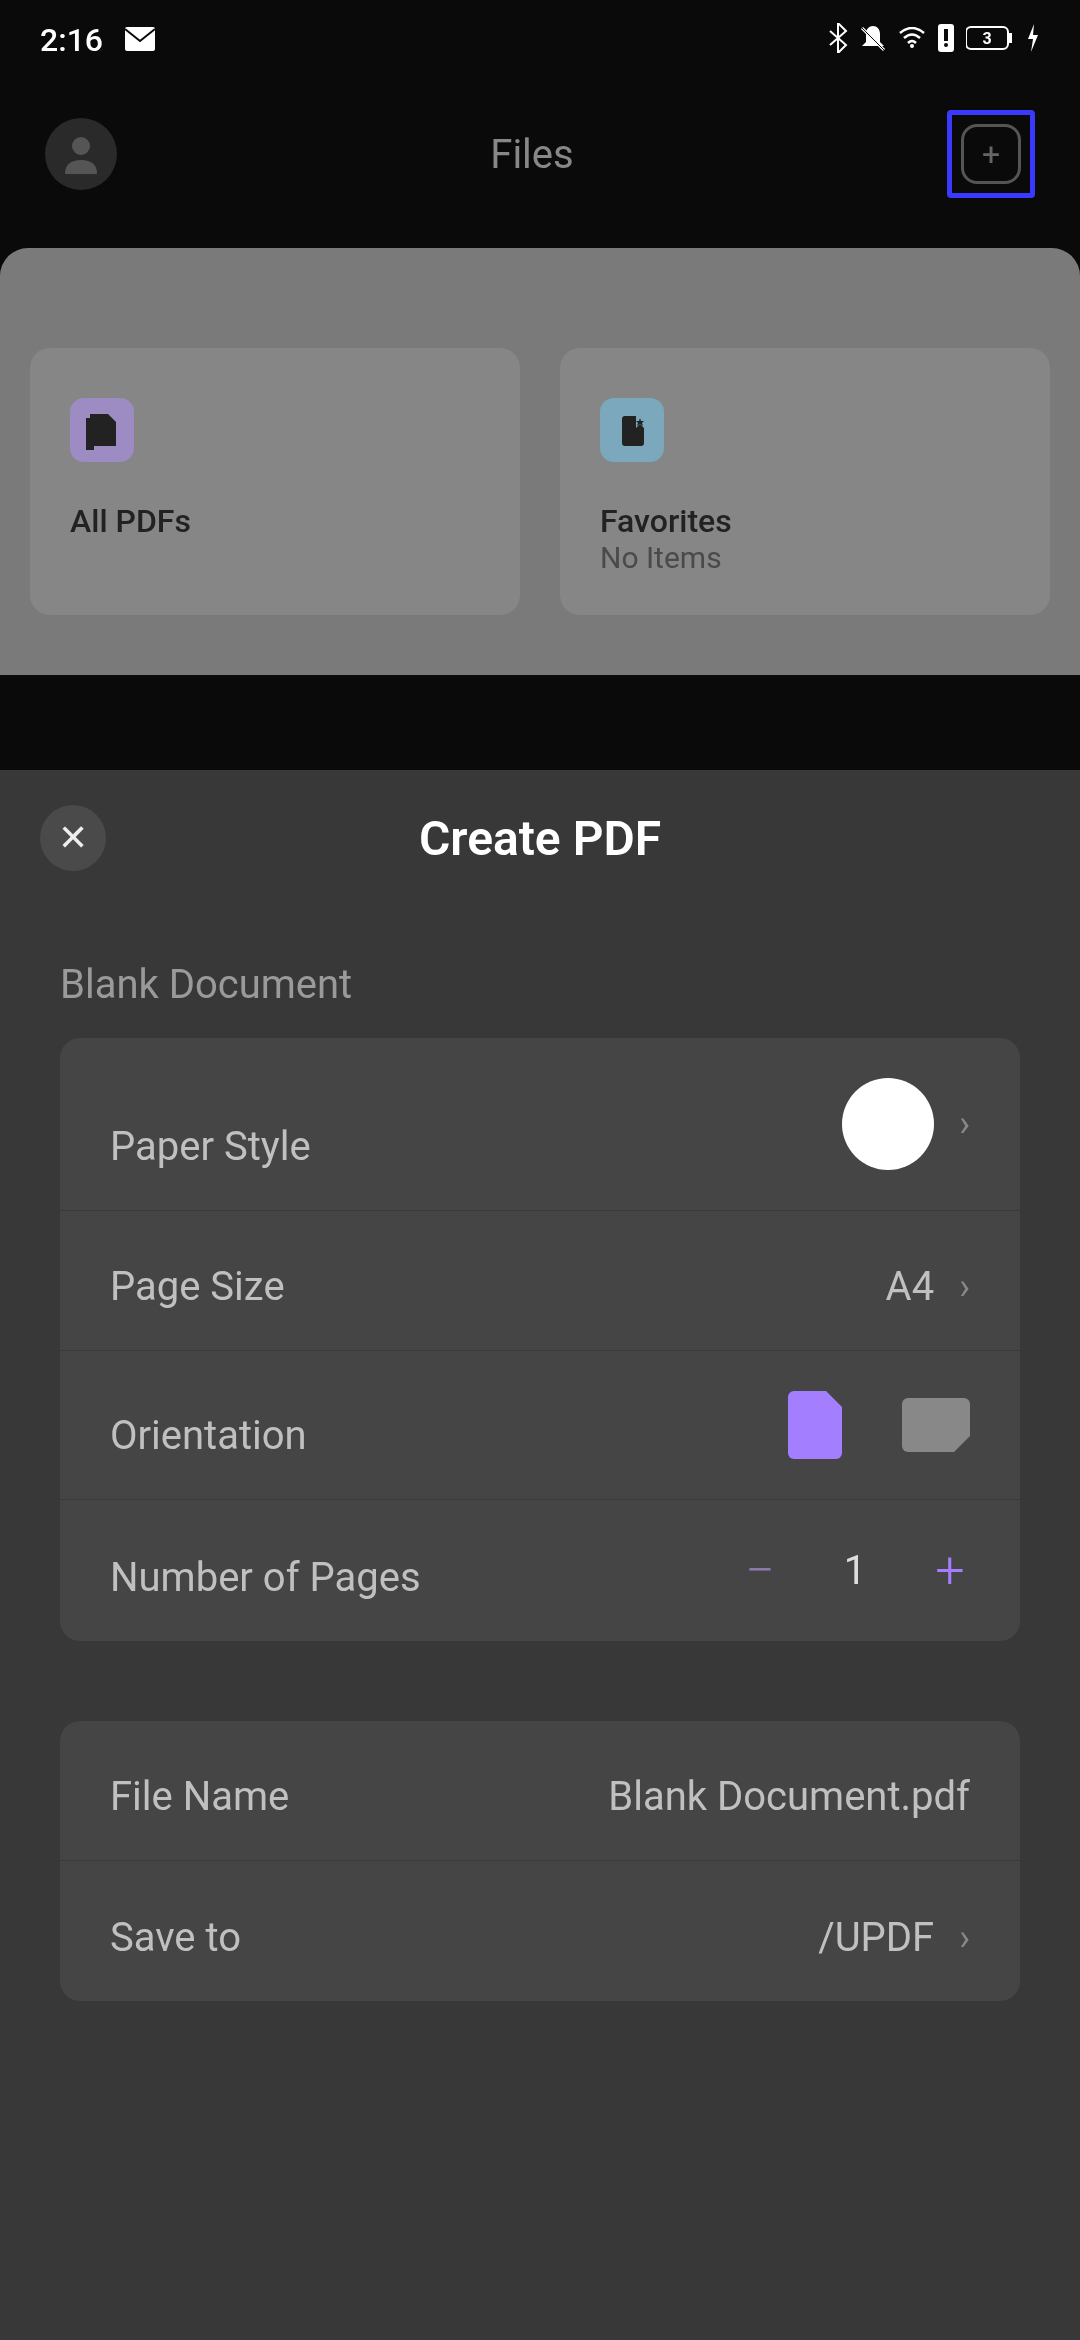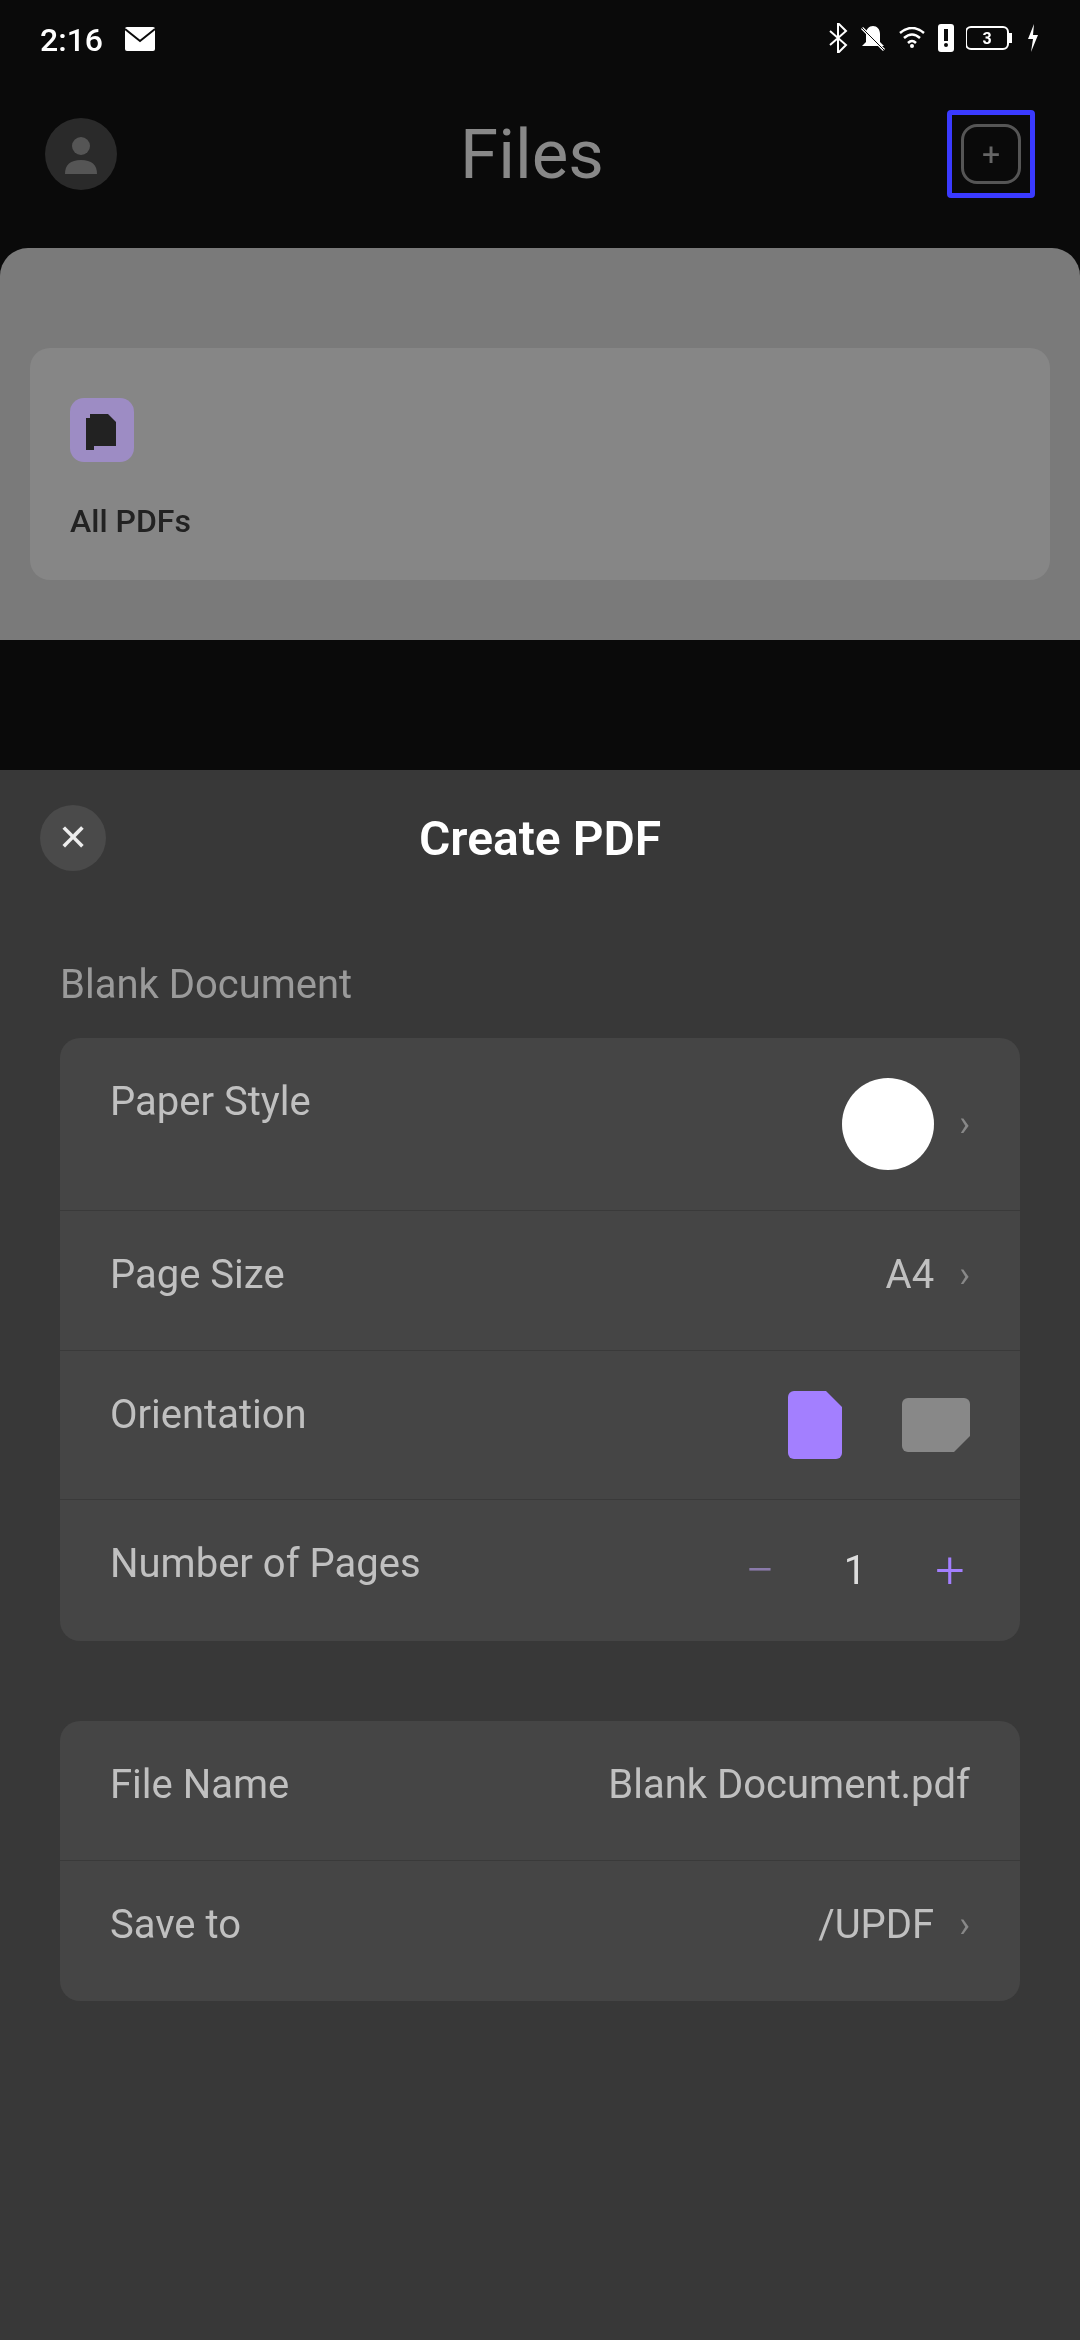--- a/index.html
+++ b/index.html
@@ -47,21 +47,21 @@
     .avatar {
       width: 72px;
       height: 72px;
       border-radius: 50%;
       background: #2a2a2a;
       display: flex;
       align-items: center;
       justify-content: center;
     }
     .header-title {
-      font-size: 69px;
+      font-size: 40px;
       font-weight: 400;
       color: #888;
     }
     .add-button {
       width: 88px;
       height: 88px;
       border: 5px solid #3a3aff;
       display: flex;
       align-items: center;
       justify-content: center;
@@ -151,21 +151,21 @@
       padding: 50px 60px 30px;
     }
     .settings-group {
       margin: 0 60px;
       background: #454545;
       border-radius: 20px;
       overflow: hidden;
     }
     .setting-row {
       display: flex;
-      align-items: flex-start;
+      align-items: flex-end;
       justify-content: space-between;
       padding: 40px 50px;
       border-bottom: 1px solid #3a3a3a;
       min-height: 140px;
     }
     .setting-row:last-child {
       border-bottom: none;
     }
     .setting-label {
       font-size: 40px;
@@ -332,20 +332,31 @@
 <div class="dimmed-content">
   <div class="folder-card">
     <div class="folder-icon purple">
       <svg width="40" height="40" viewBox="0 0 40 40">
           <path d="M8 4 L26 4 L34 12 L34 36 L8 36 Z" fill="#222"></path>
           <path d="M12 8 L12 40 L4 40 L4 8 Z" fill="#222"></path>
         </svg>
     </div>
     <div class="folder-title">All PDFs</div>
   </div>
+  <div class="folder-card">
+    <div class="folder-icon blue">
+      <svg width="40" height="40" viewBox="0 0 40 40">
+          <rect x="10" y="6" width="22" height="30" rx="3" fill="#222"></rect>
+          <path d="M24 6 L24 18 L28 14 L32 18 L32 6 Z" fill="#7ba8bc"></path>
+          <path d="M28 8 L29 11 L32 11 L30 13 L31 16 L28 14 L25 16 L26 13 L24 11 L27 11 Z" fill="#222"></path>
+        </svg>
+    </div>
+    <div class="folder-title">Favorites</div>
+    <div class="folder-subtitle">No Items</div>
+  </div>
 </div>
 
 <div class="modal">
   <div class="modal-header">
     <div class="close-button">
       <span>✕</span>
     </div>
     <div class="modal-title">Create PDF</div>
   </div>
 

